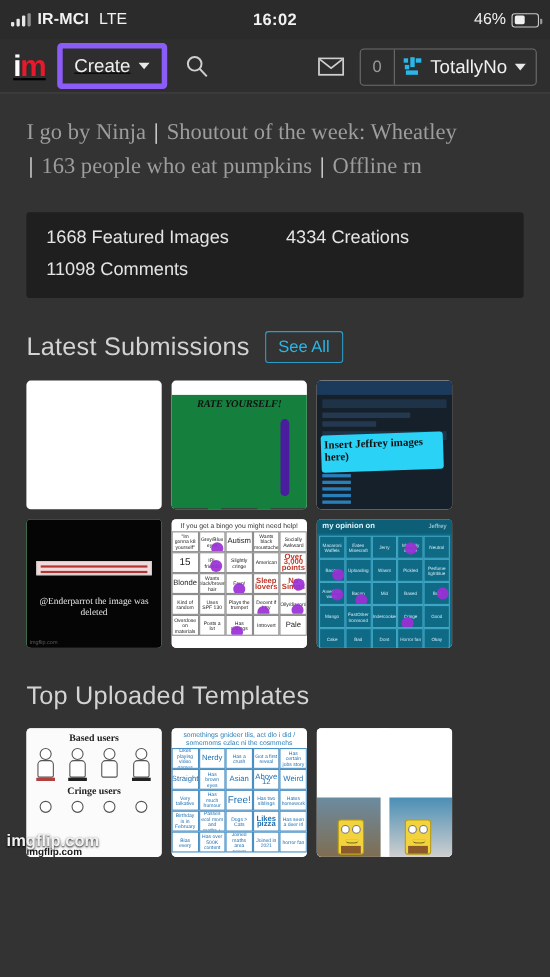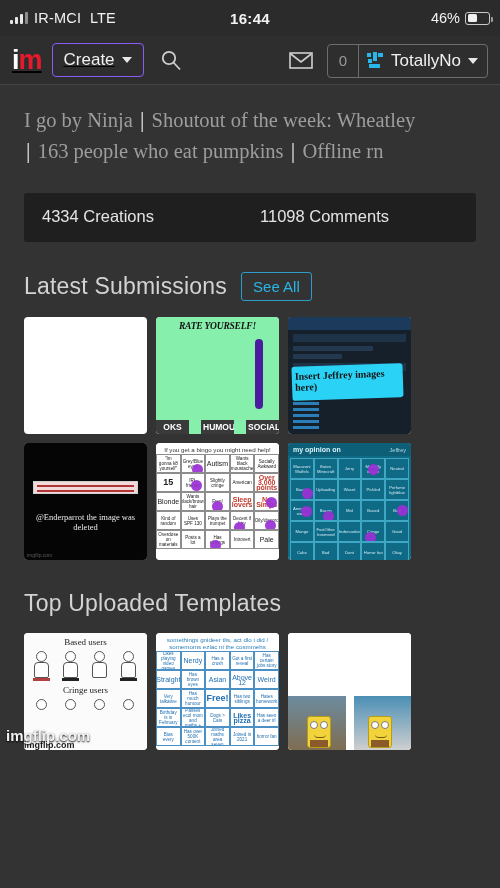--- a/index.html
+++ b/index.html
@@ -19,21 +19,21 @@
     padding: 0 10px;
     position: relative;
   }
   .sb-left { display: flex; align-items: center; gap: 6px; }
   .sig { display: flex; align-items: flex-end; gap: 2px; height: 12px; }
   .sig i { display: block; width: 3px; background: #e8e8e8; border-radius: 1px; }
   .sig i:nth-child(1) { height: 4px; }
   .sig i:nth-child(2) { height: 7px; }
   .sig i:nth-child(3) { height: 10px; }
   .sig i:nth-child(4) { height: 12px; background: #8d8d8d; }
-  .sb-carrier { font-size: 14.5px; letter-spacing: .2px; }
+  .sb-carrier { font-size: 14.5px; letter-spacing: .2px; font-weight: bold; }
   .sb-net { font-size: 14.5px; margin-left: 3px; }
   .sb-time {
     position: absolute; left: 0; right: 0; text-align: center;
     font-size: 15px; font-weight: bold; letter-spacing: .3px;
   }
   .sb-right {
     position: absolute; right: 10px; top: 0; height: 36px;
     display: flex; align-items: center; gap: 5px; font-size: 14.5px;
   }
   .batt {
@@ -54,21 +54,21 @@
     border-bottom: 1px solid #454545;
     display: flex; align-items: center;
     padding: 0 12px; gap: 10px;
     position: relative;
     text-decoration: underline;
   }
   .logo { font-size: 27px; font-weight: bold; line-height: 1; letter-spacing: -1px; }
   .logo .i { color: #ffffff; }
   .logo .m { color: #e8192c; }
   .createbtn {
-    border: 1px solid #8b5cf6; border-radius: 4px;
+    border: 5px solid #8b5cf6; border-radius: 4px;
     color: #f0f0f0; font-size: 17px;
     padding: 6px 11px; display: flex; align-items: center; gap: 7px;
     background: transparent;
     justify-content: center;
   }
   .caret {
     width: 0; height: 0;
     border-left: 5px solid transparent; border-right: 5px solid transparent;
     border-top: 6px solid #e8e8e8;
   }
@@ -144,21 +144,21 @@
     gap: 9px; padding: 16px 24px 0 24px;
   }
   .thumb {
     width: 123px; height: 117px;
     border-radius: 4px; overflow: hidden;
     background: #ffffff; position: relative;
   }
   .thumb.dark { background: #86efac; }
 
   
-  .ry { background: #86efac; width: 100%; height: 100%; position: relative; }
+  .ry { background: #15803d; width: 100%; height: 100%; position: relative; margin-top: 13px; }
   .ry-title {
     text-align: center; font-family: "Liberation Serif", serif;
     font-style: italic; font-weight: bold; font-size: 9.5px;
     color: #111; padding-top: 4px; letter-spacing: -.2px;
   }
   .ry-bar {
     position: absolute; right: 16px; top: 22px;
     width: 8px; height: 70px; background: #4a1d9e; border-radius: 5px;
   }
   .ry-foot {
@@ -204,21 +204,21 @@
     font-size: 6.2px; color: #333; text-align: center;
     padding: 3px 2px 1px 2px; line-height: 7px;
   }
   .bingo-grid { display: grid; grid-template-columns: repeat(5, 1fr); }
   .bingo-cell {
     border: .6px solid #8d8d8d; height: 19px;
     font-size: 4.6px; color: #222; line-height: 5px;
     display: flex; align-items: center; justify-content: center;
     text-align: center; padding: 1px; position: relative; overflow: hidden;
   }
-  .bingo-cell.big { font-size: 9px; font-weight: bold; }
+  .bingo-cell.big { font-size: 9px; font-weight: normal; }
   .bingo-cell.mid { font-size: 7px; }
   .bingo-cell.red { color: #c0392b; font-weight: bold; font-size: 7px; }
   .dot {
     position: absolute; width: 11px; height: 11px; border-radius: 50%;
     background: #9b2fd6; opacity: .92;
   }
   .bingo.blue .bingo-cell { color: #1f6fb2; border-color: #4a90c4; }
   .bingo.blue .bingo-head { color: #2a7fb8; }
 
   
@@ -233,21 +233,21 @@
     border: .6px solid #3fa6c4; height: 21px;
     font-size: 4.2px; color: #cfeaf4; line-height: 5px;
     display: flex; align-items: center; justify-content: center;
     text-align: center; position: relative; overflow: hidden;
   }
 
   
   .bc { width: 100%; height: 100%; background: #fbfbfb; position: relative; }
   .bc-t {
     text-align: center; font-family: "Liberation Serif", serif;
-    font-size: 9px; color: #222; padding-top: 4px; font-weight: normal;
+    font-size: 9px; color: #222; padding-top: 4px; font-weight: bold;
   }
   .bc-row { display: flex; justify-content: space-around; align-items: flex-end; height: 34px; padding: 0 4px; }
   .fig { width: 20px; height: 30px; position: relative; }
   .fig .hd { position: absolute; top: 0; left: 4px; width: 11px; height: 11px; border: 1.2px solid #555; border-radius: 50%; background: #fff; }
   .fig .bd { position: absolute; top: 11px; left: 2px; width: 15px; height: 16px; border: 1.2px solid #555; border-radius: 4px 4px 2px 2px; background: #fff; }
   .fig .bs { position: absolute; bottom: 0; left: 1px; width: 17px; height: 3px; background: #222; }
   .fig.r .bs { background: #b3403f; }
   .bc-wm { position: absolute; bottom: 0; left: 0; color: #1b1b1b; font-size: 9px; font-weight: bold; }
 
   
@@ -277,21 +277,21 @@
   <div class="sb-left">
     <span class="sig">
         <i></i>
         <i></i>
         <i></i>
         <i></i>
       </span>
     <span class="sb-carrier">IR-MCI</span>
     <span class="sb-net">LTE</span>
   </div>
-  <div class="sb-time">16:44</div>
+  <div class="sb-time">16:02</div>
   <div class="sb-right">
     <span>46%</span>
     <span class="batt">
         <span></span>
       </span>
   </div>
 </div>
 
 <div class="navbar">
   <div class="logo"><span class="i">i</span><span class="m">m</span></div>
@@ -339,20 +339,21 @@
     <span>I go by Ninja</span>
     <span class="pipe">|</span>
     <span>Shoutout of the week: Wheatley</span>
     <span class="pipe">|</span>
     <span>163 people who eat pumpkins</span>
     <span class="pipe">|</span>
     <span>Offline rn</span>
   </div>
 
   <div class="statsbox">
+    <div>1668 Featured Images</div>
     <div>4334 Creations</div>
     <div>11098 Comments</div>
   </div>
 
   <div class="sectionhead">
     <h2>Latest Submissions</h2>
     <div class="seeall">See All</div>
   </div>
 
   <div class="grid">

